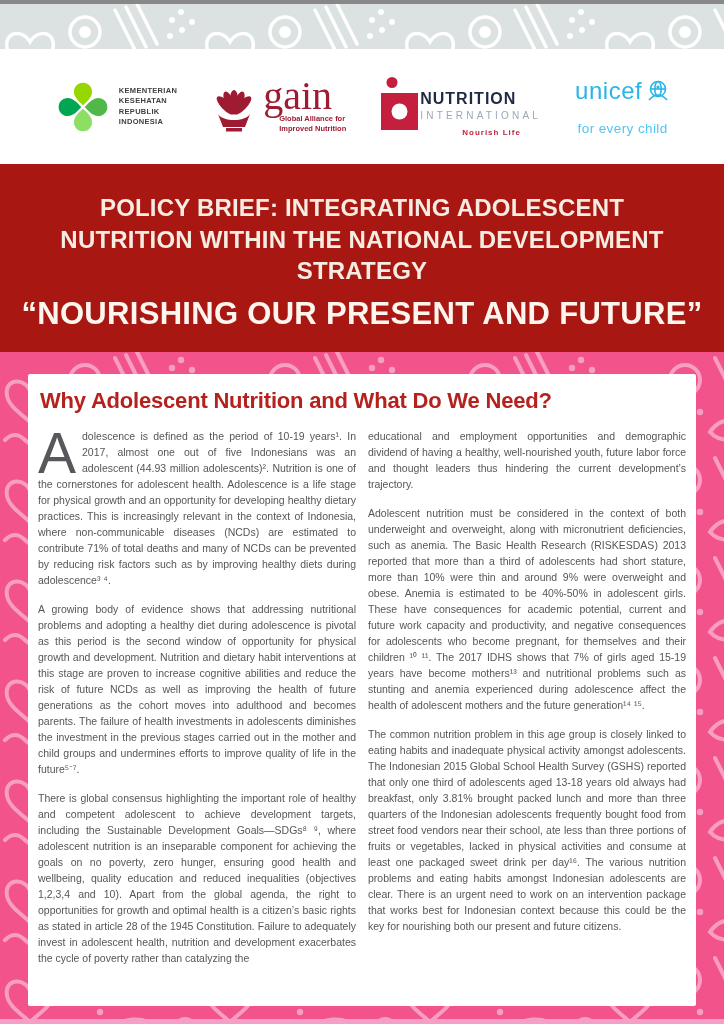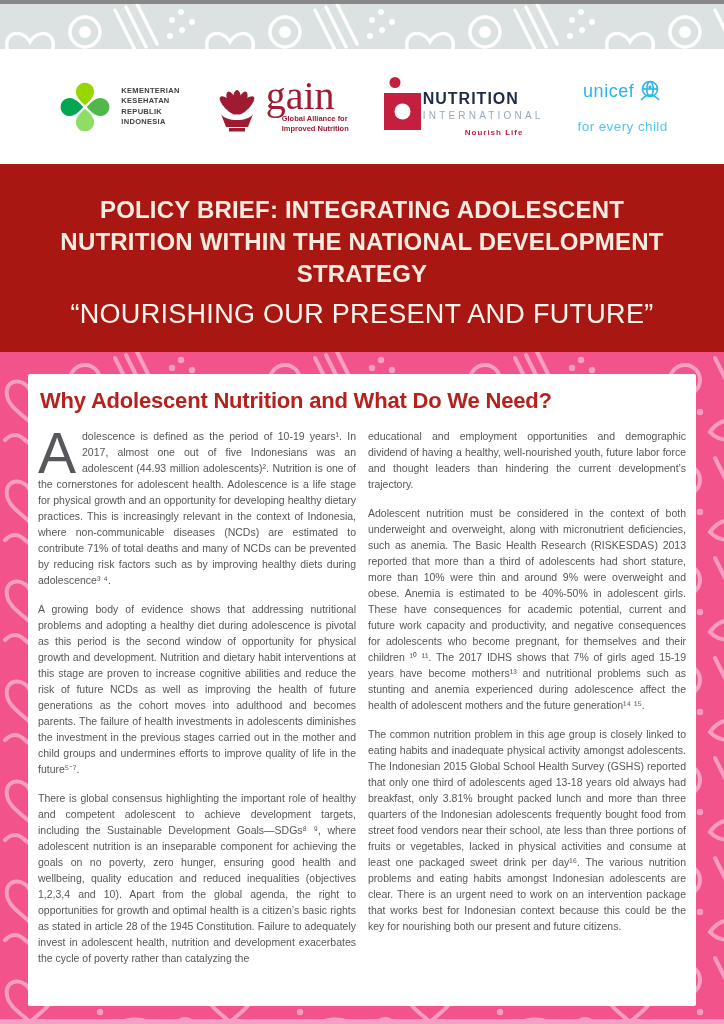--- a/index.html
+++ b/index.html
@@ -32,32 +32,32 @@
     font-size:7.5px; font-weight:700; color:#9e1b32; line-height:1.25;
     white-space:pre-line; margin-top:2px; margin-left:16px;
   }
   .ni-block { display:flex; align-items:flex-start; gap:0; }
   .ni-text { display:flex; flex-direction:column; margin-top:14px; }
   .ni-line1 { font-size:16px; font-weight:700; color:#1f2a44; letter-spacing:1px; }
   .ni-line2 { font-size:10px; font-weight:400; color:#9aa7b8; letter-spacing:3.2px; margin-top:2px; }
   .ni-tagline { font-size:8px; font-weight:700; color:#c41f3e; letter-spacing:1px; margin:7px 0 0 42px; }
   .unicef-block { display:flex; flex-direction:column; }
   .unicef-row { display:flex; align-items:center; gap:4px; }
-  .unicef-word { font-size:18px; color:#2ab4e8; font-weight:500; letter-spacing:.5px; }
+  .unicef-word { font-size:24px; color:#2ab4e8; font-weight:500; letter-spacing:.5px; }
   .unicef-tagline { font-size:13.5px; color:#54c5ee; margin-top:9px; letter-spacing:.4px; }
 
   
   .banner {
     position:absolute; top:160px; left:0; right:0; height:188px;
     background:#a91712; color:#f7ece2;
     display:flex; flex-direction:column; align-items:center; justify-content:center;
     text-align:center; padding-top:8px;
   }
   .banner-title { width:652px; font-size:24px; font-weight:700; line-height:1.32; letter-spacing:.2px; }
-  .banner-subtitle { margin-top:9px; font-size:27px; font-weight:400; color:#fdf6ef; letter-spacing:.3px; }
+  .banner-subtitle { margin-top:9px; font-size:31px; font-weight:700; color:#fdf6ef; letter-spacing:.3px; }
 
   
   .pink-zone { position:absolute; top:348px; left:0; right:0; bottom:0; }
   .pink-pattern { position:absolute; top:0; left:0; width:724px; height:676px; display:block; }
   .bottom-strip { position:absolute; bottom:0; left:0; right:0; height:9px; background:#f4a0c6; }
   .card {
     position:absolute; top:22px; left:28px; right:28px; bottom:22px;
     background:#ffffff; border-radius:2px; padding:14px 10px 16px; overflow:hidden;
   }
   .article-heading {
@@ -206,21 +206,21 @@
 
     <article class="card">
       <h3 class="article-heading">Why Adolescent Nutrition and What Do We Need?</h3>
       <div class="columns">
         <div class="col">
           <p><span class="dropcap">A</span><span>dolescence is defined as the period of 10-19 years¹. In 2017, almost one out of five Indonesians was an adolescent (44.93 million adolescents)². Nutrition is one of the cornerstones for adolescent health. Adolescence is a life stage for physical growth and an opportunity for developing healthy dietary practices. This is increasingly relevant in the context of Indonesia, where non-communicable diseases (NCDs) are estimated to contribute 71% of total deaths and many of NCDs can be prevented by reducing risk factors such as by improving healthy diets during adolescence³ ⁴.</span></p>
           <p>A growing body of evidence shows that addressing nutritional problems and adopting a healthy diet during adolescence is pivotal as this period is the second window of opportunity for physical growth and development. Nutrition and dietary habit interventions at this stage are proven to increase cognitive abilities and reduce the risk of future NCDs as well as improving the health of future generations as the cohort moves into adulthood and becomes parents. The failure of health investments in adolescents diminishes the investment in the previous stages carried out in the mother and child groups and undermines efforts to improve quality of life in the future⁵⁻⁷.</p>
           <p>There is global consensus highlighting the important role of healthy and competent adolescent to achieve development targets, including the Sustainable Development Goals—SDGs⁸ ⁹, where adolescent nutrition is an inseparable component for achieving the goals on no poverty, zero hunger, ensuring good health and wellbeing, quality education and reduced inequalities (objectives 1,2,3,4 and 10). Apart from the global agenda, the right to opportunities for growth and optimal health is a citizen’s basic rights as stated in article 28 of the 1945 Constitution. Failure to adequately invest in adolescent health, nutrition and development exacerbates the cycle of poverty rather than catalyzing the</p>
         </div>
         <div class="col">
-          <p>educational and employment opportunities and demographic dividend of having a healthy, well-nourished youth, future labor force and thought leaders than hindering the current development’s trajectory.</p>
+          <p>educational and employment opportunities and demographic dividend of having a healthy, well-nourished youth, future labor force and thought leaders thus hindering the current development’s trajectory.</p>
           <p>Adolescent nutrition must be considered in the context of both underweight and overweight, along with micronutrient deficiencies, such as anemia. The Basic Health Research (RISKESDAS) 2013 reported that more than a third of adolescents had short stature, more than 10% were thin and around 9% were overweight and obese. Anemia is estimated to be 40%-50% in adolescent girls. These have consequences for academic potential, current and future work capacity and productivity, and negative consequences for adolescents who become pregnant, for themselves and their children ¹⁰ ¹¹. The 2017 IDHS shows that 7% of girls aged 15-19 years have become mothers¹³ and nutritional problems such as stunting and anemia experienced during adolescence affect the health of adolescent mothers and the future generation¹⁴ ¹⁵.</p>
           <p>The common nutrition problem in this age group is closely linked to eating habits and inadequate physical activity amongst adolescents. The Indonesian 2015 Global School Health Survey (GSHS) reported that only one third of adolescents aged 13-18 years old always had breakfast, only 3.81% brought packed lunch and more than three quarters of the Indonesian adolescents frequently bought food from street food vendors near their school, ate less than three portions of fruits or vegetables, lacked in physical activities and consume at least one packaged sweet drink per day¹⁶. The various nutrition problems and eating habits amongst Indonesian adolescents are clear. There is an urgent need to work on an intervention package that works best for Indonesian context because this could be the key for nourishing both our present and future citizens.</p>
         </div>
       </div>
     </article>
   </section>
 
 </div>
 
 </body></html>

